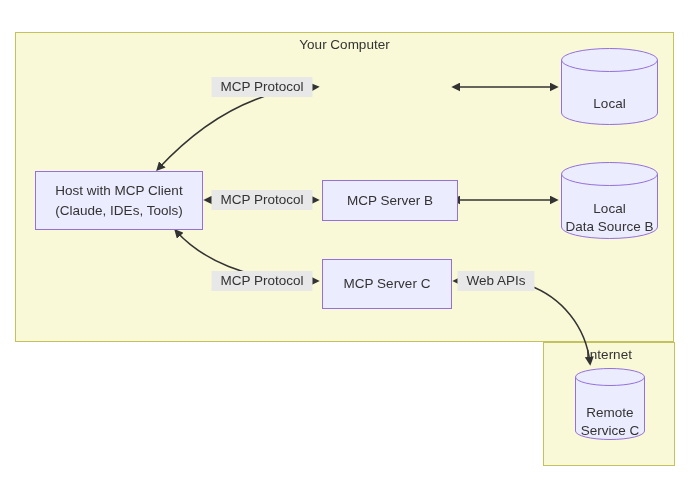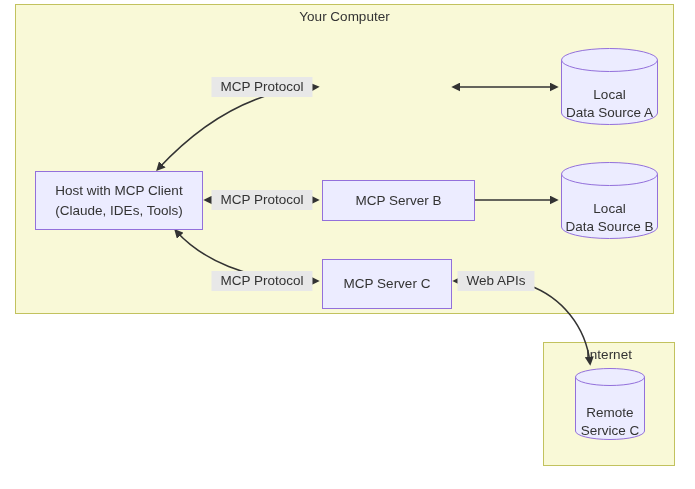--- a/index.html
+++ b/index.html
@@ -29,21 +29,21 @@
     box-sizing: border-box;
     z-index: 1;
   }
   .cluster-title {
     position: absolute;
     top: 4px;
     left: 0;
     width: 100%;
     text-align: center;
   }
-  .cluster.yc { left: 15px; top: 4px; width: 659px; height: 310px; }
+  .cluster.yc { left: 15px; top: 32px; width: 659px; height: 310px; }
   .cluster.internet { left: 543px; top: 342px; width: 132px; height: 124px; }
 
   svg.edges {
     position: absolute;
     left: 0; top: 0;
     width: 695px; height: 489px;
     z-index: 2;
   }
   svg.edges path.edge { stroke: var(--line); stroke-width: 1.5; fill: none; }
   svg.edges marker path { fill: var(--line); stroke: none; }
@@ -58,21 +58,21 @@
     text-align: center;
     line-height: 20px;
     z-index: 3;
   }
   .node.rect {
     background: var(--node_fill);
     border: 1px solid var(--node_border);
   }
   .node.host { left: 35px; top: 171px; width: 168px; height: 59px; }
   .node.sa   { left: 322px; top: 66px;  width: 130px; height: 41px; }
-  .node.sb   { left: 322px; top: 180px; width: 153px; height: 41px; }
+  .node.sb   { left: 322px; top: 180px; width: 136px; height: 41px; }
   .node.sc   { left: 322px; top: 259px; width: 130px; height: 50px; }
 
   .cylinder { position: absolute; z-index: 3; }
   .cylinder.ca { left: 561px; top: 48px;  width: 97px; height: 77px; }
   .cylinder.cb { left: 561px; top: 162px; width: 97px; height: 77px; }
   .cylinder.cc { left: 575px; top: 368px; width: 70px; height: 72px; border-radius: 26px; }
   .cylinder svg { position: absolute; left: 0; top: 0; width: 100%; height: 100%; }
   .cylinder svg .shape { fill: var(--node_fill); stroke: var(--node_border); stroke-width: 1; }
   .cyl-label {
     position: absolute;
@@ -143,21 +143,20 @@
     <span>MCP Server C</span>
   </div>
 
   <div class="cylinder ca">
     <svg viewBox="0 0 97 77">
       <path class="shape" d="M0.5 12 L0.5 65 A48 11.5 0 0 0 96.5 65 L96.5 12"></path>
       <ellipse class="shape" cx="48.5" cy="12" rx="48" ry="11.5"></ellipse>
     </svg>
     <div class="cyl-label">
       <span>Local</span>
-      <span>Data Source A</span>
     </div>
   </div>
   <div class="cylinder cb">
     <svg viewBox="0 0 97 77">
       <path class="shape" d="M0.5 12 L0.5 65 A48 11.5 0 0 0 96.5 65 L96.5 12"></path>
       <ellipse class="shape" cx="48.5" cy="12" rx="48" ry="11.5"></ellipse>
     </svg>
     <div class="cyl-label">
       <span>Local</span>
       <span>Data Source B</span>

